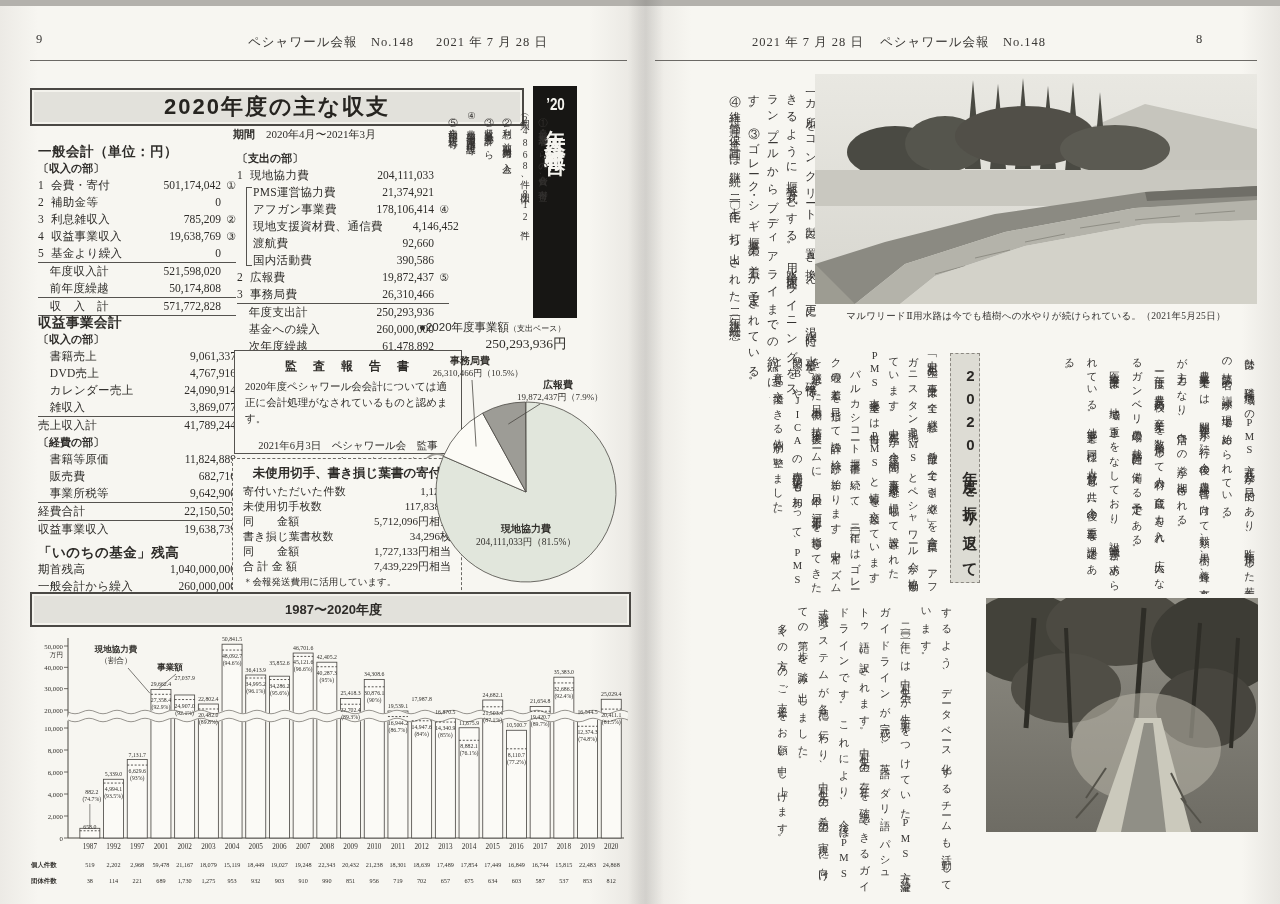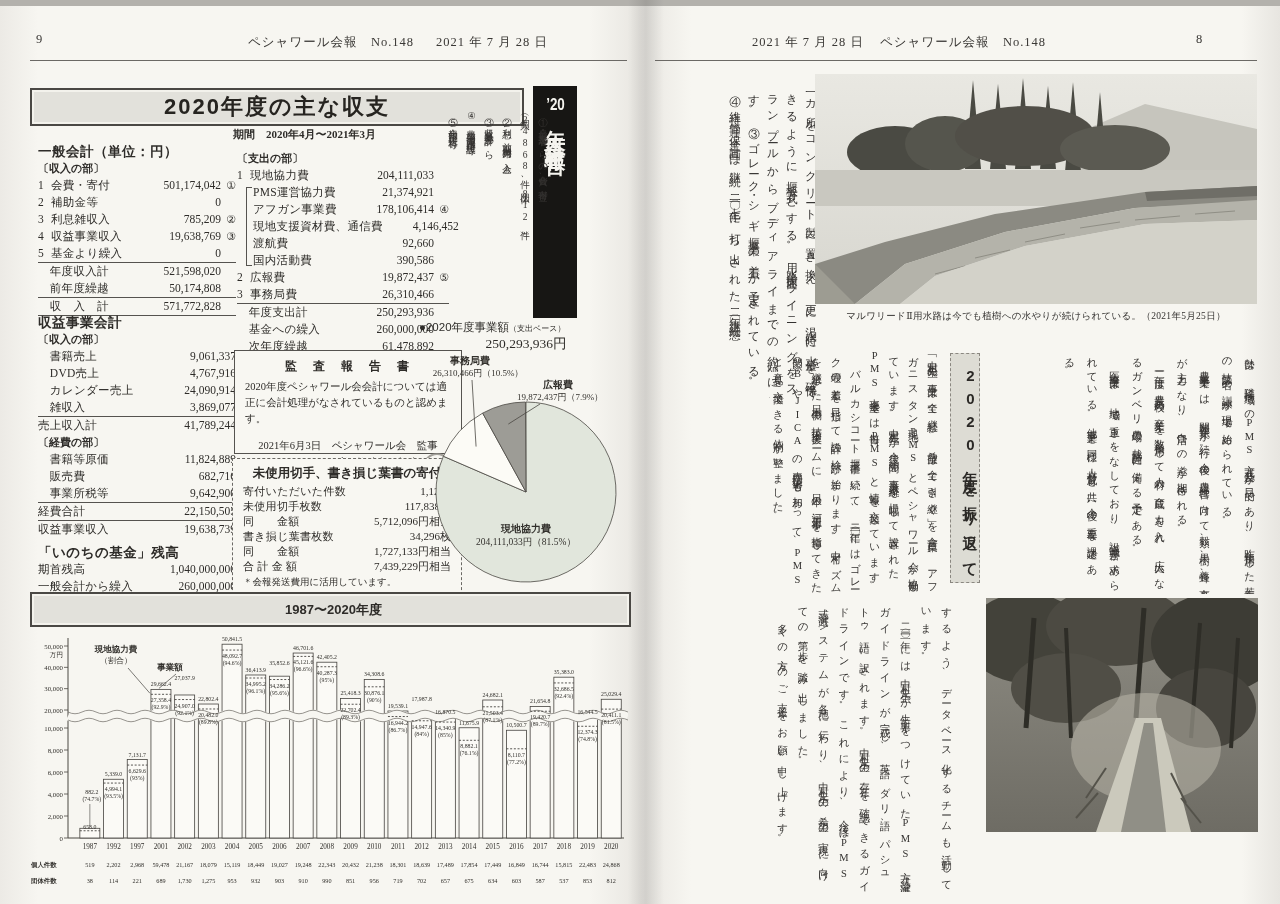--- a/index.html
+++ b/index.html
@@ -66,21 +66,21 @@
 
   <div class="abs tbar" style="left:30px;top:88px;width:490px;height:34px;">
     <span class="big goth">2020年度の主な収支</span>
   </div>
 
   <div id="banner" class="abs goth" style="left:533px;top:86px;width:44px;height:232px;">
     <span><span class="tcy">’20</span><span>年度会計報告</span></span>
   </div>
 
   <div class="abs goth" style="left:233px;top:127px;font-size:11px;font-weight:bold;">
-    <span>期間</span>　<span style="font-weight:bold;font-family:'Liberation Serif',serif">2020年4月〜2021年3月</span>
+    <span>期間</span>　<span style="font-weight:normal;font-family:'Liberation Serif',serif">2020年4月〜2021年3月</span>
   </div>
 
   <div class="abs acct" style="left:38px;top:143px;width:198px;">
     <div class="h13">一般会計（単位：円）</div>
     <div class="sect">〔収入の部〕</div>
     <div id="gen-income">
         <div class="frow">
           <span class="no">1</span>
           <span class="lb">会費・寄付</span>
           <span class="vl" style="width: 78px;">501,174,042</span>

